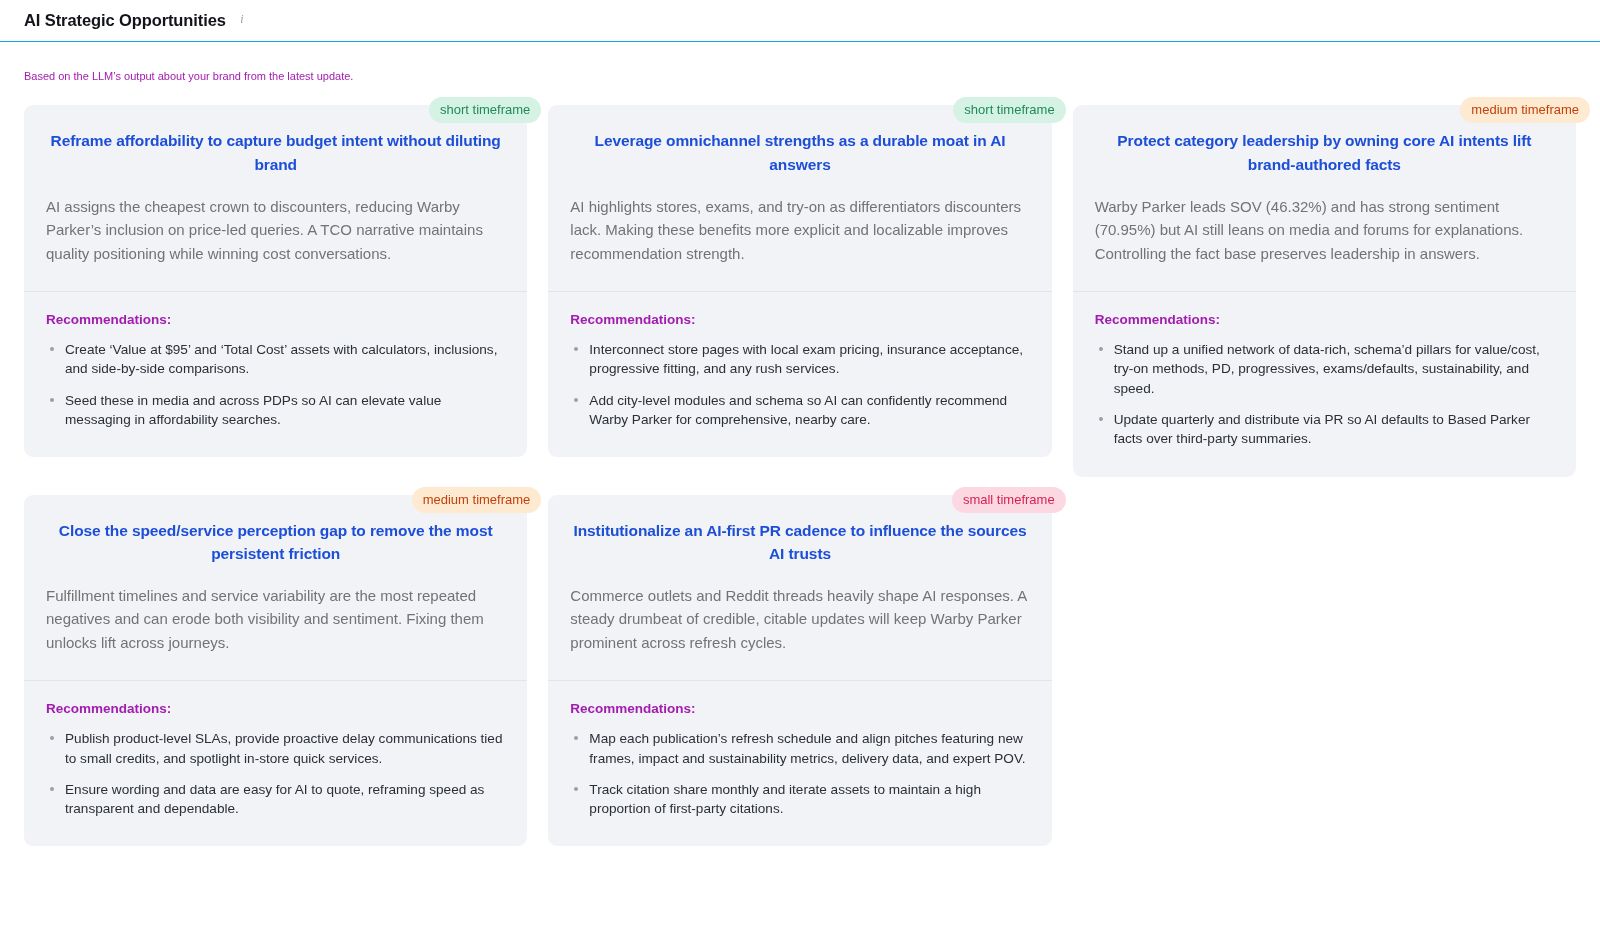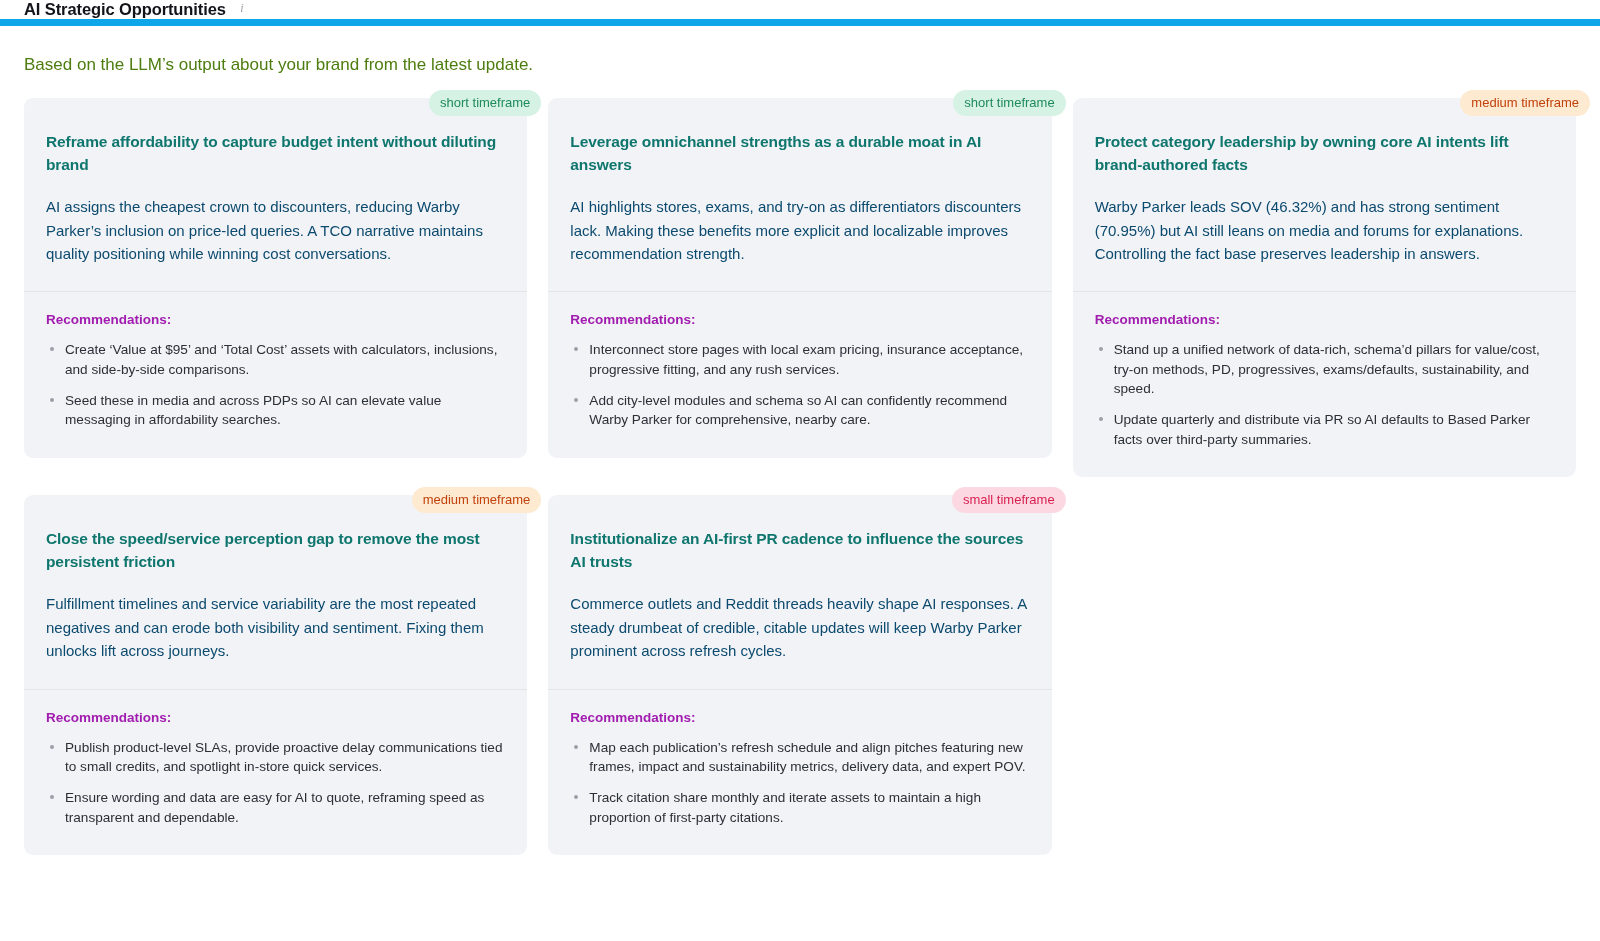--- a/index.html
+++ b/index.html
@@ -15,25 +15,25 @@
   .page {
     width: 1600px;
     height: 941px;
     background: #ffffff;
     overflow: hidden;
     position: relative;
   }
 
   
   .panel-header {
-    height: 26px;
+    height: 42px;
     display: flex;
     align-items: center;
     padding: 0 24px;
-    border-bottom: 7px solid #0ea5e9;
+    border-bottom: 1px solid #0ea5e9;
     background: #ffffff;
   }
 
   .panel-title {
     font-size: 16.5px;
     font-weight: 700;
     color: #12141a;
     letter-spacing: -0.1px;
   }
 
@@ -47,42 +47,42 @@
     font-size: 12px;
     font-weight: 400;
     color: #9aa0a8;
     font-family: "Liberation Serif", serif;
     font-style: italic;
     position: relative;
     top: -1px;
   }
 
   .subtitle {
-    font-size: 17px;
-    color: #4d7c0f;
+    font-size: 11px;
+    color: #a21caf;
     padding: 27px 24px 0 24px;
     line-height: 1.4;
   }
 
   
   .cards-grid {
     margin-top: 21px;
     padding: 0 24px 0 24px;
     display: grid;
     grid-template-columns: repeat(3, 1fr);
     column-gap: 21px;
     row-gap: 18px;
     align-items: start;
   }
 
   .card {
     position: relative;
     background: #f1f3f7;
     border-radius: 9px;
-    padding-top: 32px;
+    padding-top: 24px;
     min-height: 0;
   }
 
   .card-badge {
     position: absolute;
     top: -8px;
     right: -14px;
     font-size: 13px;
     line-height: 1;
     padding: 6px 11px 7px 11px;
@@ -95,29 +95,30 @@
   .badge-medium { background: #fdead1; color: #c2410c; }
   .badge-urgent { background: #fcd9e2; color: #d81f4f; }
 
   .card-body {
     padding: 0 22px 26px 22px;
   }
 
   .card-title {
     font-size: 15.5px;
     font-weight: 700;
-    color: #0f766e;
+    color: #1d4ed8;
     line-height: 1.5;
     letter-spacing: -0.1px;
     margin-bottom: 19px;
+    text-align: center;
   }
 
   .card-desc {
     font-size: 15px;
-    color: #0c4a6e;
+    color: #737373;
     line-height: 1.56;
   }
 
   .card-divider {
     height: 1px;
     background: #e2e5ea;
     margin: 0;
   }
 
   .card-recs {

